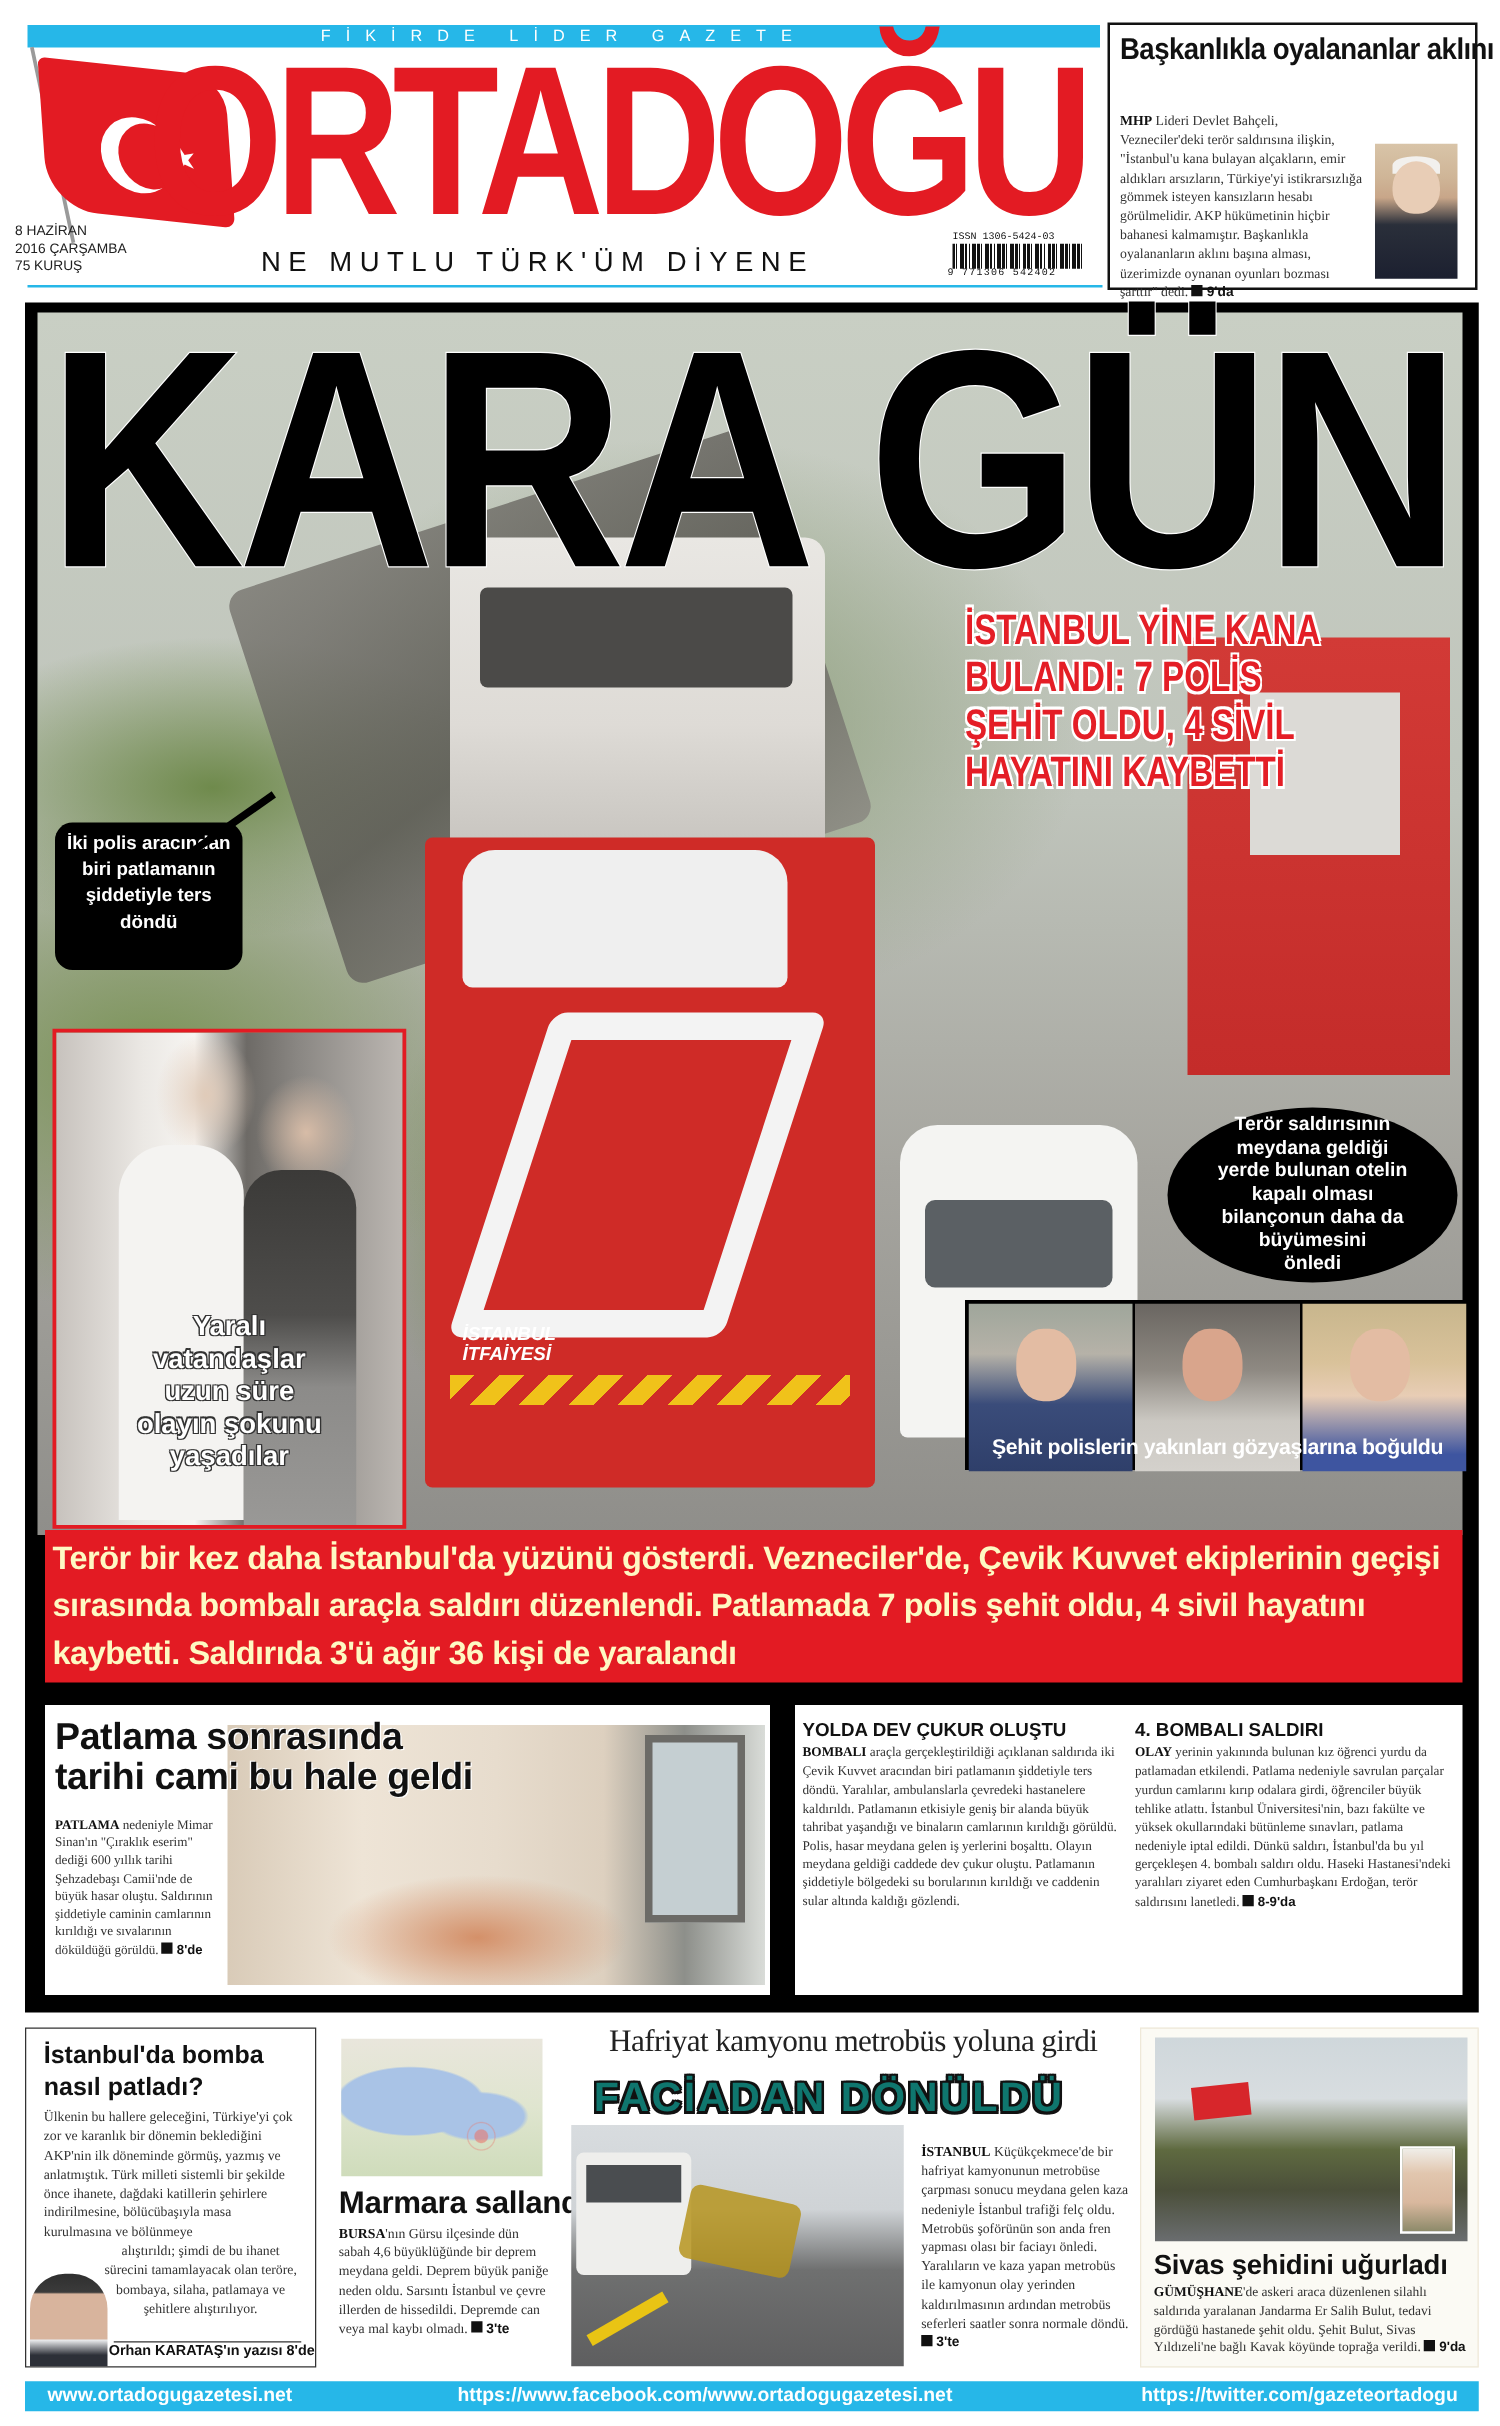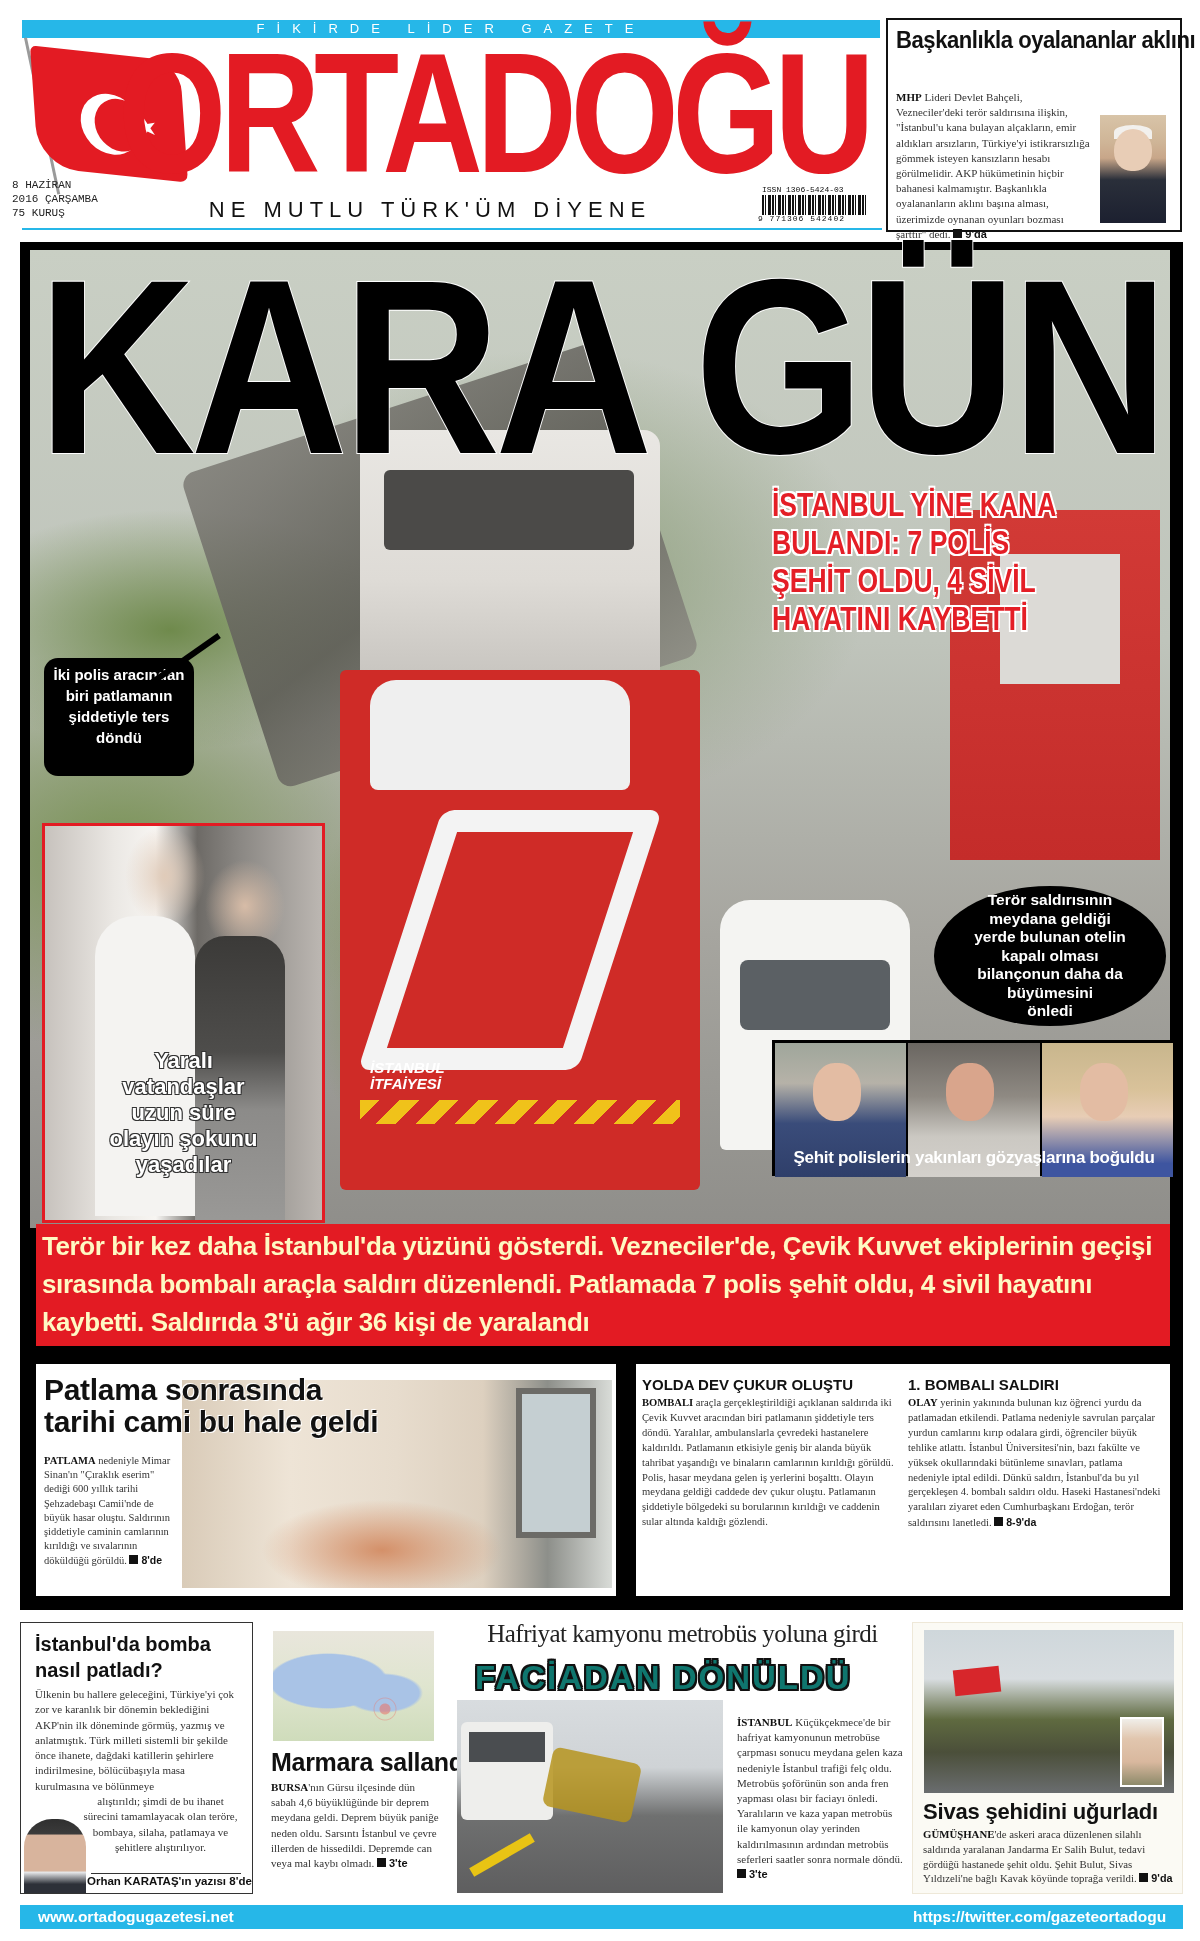--- a/index.html
+++ b/index.html
@@ -22,21 +22,21 @@
   .crescent { position: absolute; left: 46px; top: 40px; width: 60px; height: 60px; border-radius: 50%; background: #fff; }
   .crescent-cut { position: absolute; left: 60px; top: 44px; width: 50px; height: 52px; border-radius: 50%; background: #e31b23; }
   .star { position: absolute; left: 100px; top: 56px; color: #fff; font-size: 26px; line-height: 26px; transform: rotate(-15deg); }
 
   .logo {
     position: absolute; left: 118px; top: 38px; width: 765px; height: 150px;
     font-family: "Liberation Sans", sans-serif; font-weight: bold; color: #e31b23;
     font-size: 170px; line-height: 150px; letter-spacing: -8px;
     transform: scaleX(0.82); transform-origin: left top; white-space: nowrap;
   }
-  .date-block { position: absolute; left: 12px; top: 178px; font-size: 11px; line-height: 14px; color: #222; font-family: Liberation Mono, monospace; }
+  .date-block { position: absolute; left: 12px; top: 178px; font-size: 11px; line-height: 14px; color: #222; }
   .motto {
     position: absolute; left: 150px; top: 197px; width: 560px; text-align: center;
     font-size: 22px; letter-spacing: 6px; color: #111; font-weight: normal;
   }
   .issn { position: absolute; left: 762px; top: 185px; font-size: 8px; color: #111; font-family: "Liberation Mono", monospace; }
   .barcode {
     position: absolute; left: 762px; top: 195px; width: 104px; height: 20px;
     background: repeating-linear-gradient(90deg, #111 0 2px, #fff 2px 3px, #111 3px 4px, #fff 4px 6px, #111 6px 9px, #fff 9px 10px);
   }
   .barcode-digits { position: absolute; left: 758px; top: 214px; font-size: 8px; font-family: "Liberation Mono", monospace; letter-spacing: 1px; }
@@ -336,21 +336,21 @@
 tarihi cami bu hale geldi</h3>
   <div class="body"><span class="lead">PATLAMA</span><span> nedeniyle  Mimar Sinan'ın "Çıraklık eserim" dediği 600 yıllık tarihi Şehzadebaşı Camii'nde de büyük hasar oluştu. Saldırının şiddetiyle caminin camlarının kırıldığı ve sıvalarının döküldüğü görüldü.</span> <span class="ref"><span class="sq"></span><span>8'de</span></span></div>
 </div>
 
 <div class="panel-news">
   <div class="col col1">
     <h4>YOLDA DEV ÇUKUR OLUŞTU</h4>
     <div><span class="lead">BOMBALI</span><span> araçla gerçekleştirildiği açıklanan saldırıda iki Çevik Kuvvet aracından biri patlamanın şiddetiyle ters döndü. Yaralılar, ambulanslarla çevredeki hastanelere kaldırıldı. Patlamanın etkisiyle geniş bir alanda büyük tahribat yaşandığı ve binaların camlarının kırıldığı görüldü. Polis, hasar meydana gelen iş yerlerini boşalttı. Olayın meydana geldiği caddede dev çukur oluştu. Patlamanın şiddetiyle bölgedeki su borularının kırıldığı ve caddenin sular altında kaldığı gözlendi.</span></div>
   </div>
   <div class="col col2">
-    <h4>1.  BOMBALI SALDIRI</h4>
+    <h4>4.  BOMBALI SALDIRI</h4>
     <div><span class="lead">OLAY</span><span> yerinin yakınında bulunan kız öğrenci yurdu da patlamadan etkilendi. Patlama nedeniyle savrulan parçalar yurdun camlarını kırıp odalara girdi, öğrenciler büyük tehlike atlattı. İstanbul Üniversitesi'nin, bazı fakülte ve yüksek okullarındaki bütünleme sınavları, patlama nedeniyle iptal edildi. Dünkü saldırı, İstanbul'da bu yıl gerçekleşen 4. bombalı saldırı oldu. Haseki Hastanesi'ndeki yaralıları ziyaret eden Cumhurbaşkanı Erdoğan, terör saldırısını lanetledi.</span> <span class="ref"><span class="sq"></span><span>8-9'da</span></span></div>
   </div>
 </div>
 
 <div class="box-bomba">
   <h3>İstanbul'da bomba
 nasıl patladı?</h3>
   <div class="body">
     <span>Ülkenin bu hallere geleceğini, Türkiye'yi çok zor ve karanlık bir dönemin beklediğini AKP'nin ilk döneminde görmüş, yazmış ve anlatmıştık. Türk milleti sistemli bir şekilde önce ihanete, dağdaki katillerin şehirlere indirilmesine, bölücübaşıyla masa kurulmasına ve bölünmeye</span>
     <span class="indent">alıştırıldı; şimdi de bu ihanet sürecini tamamlayacak olan teröre, bombaya, silaha, patlamaya ve şehitlere alıştırılıyor.</span>
@@ -381,14 +381,15 @@
   <div class="photo">
     <div class="coffin"></div>
     <div class="inset"></div>
   </div>
   <h3>Sivas şehidini uğurladı</h3>
   <div class="body"><span class="lead">GÜMÜŞHANE</span><span>'de askeri araca düzenlenen silahlı saldırıda yaralanan Jandarma Er Salih Bulut, tedavi gördüğü hastanede şehit oldu. Şehit Bulut, Sivas Yıldızeli'ne bağlı Kavak köyünde toprağa verildi.</span> <span class="ref"><span class="sq"></span><span>9'da</span></span></div>
 </div>
 
 <div class="footer">
   <span style="left:18px">www.ortadogugazetesi.net</span>
+  <span style="left:346px">https://www.facebook.com/www.ortadogugazetesi.net</span>
   <span style="left:893px">https://twitter.com/gazeteortadogu</span>
 </div>
 
 </body></html>

